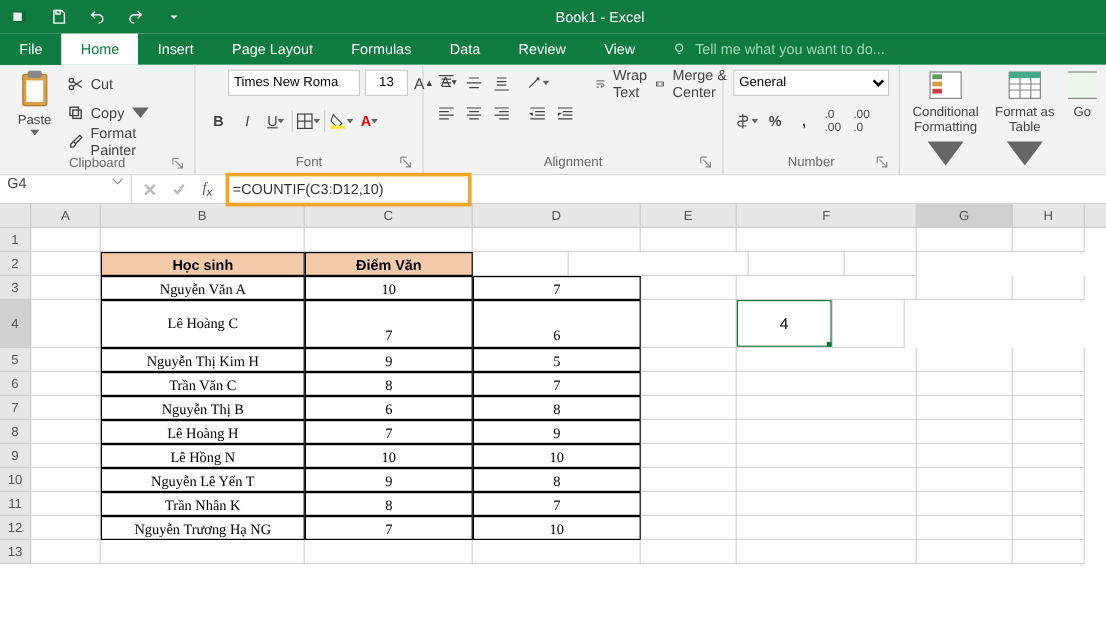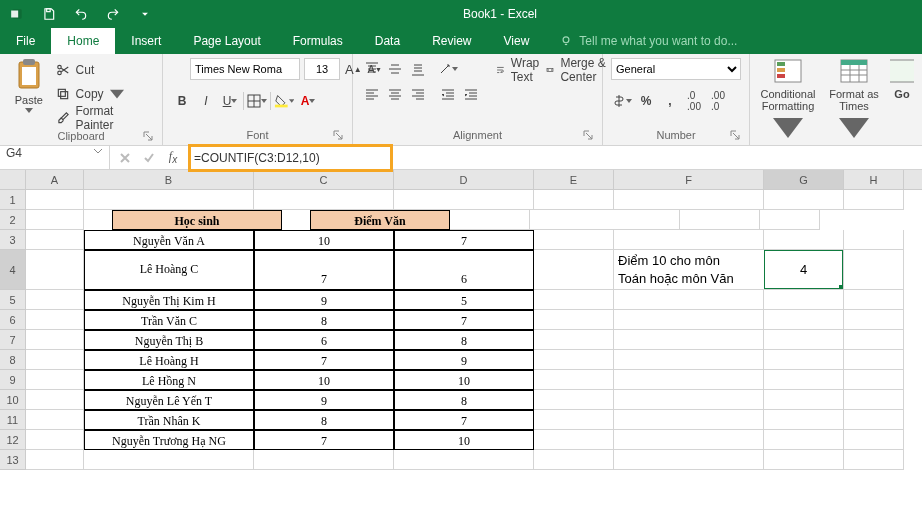--- a/index.html
+++ b/index.html
@@ -68,21 +68,21 @@
 
 
 .grid { display: flex; }
 .rowhdrs { width: 26px; background: #e6e6e6; }
 .rowhdr { height: 20px; border-bottom: 1px solid #ccc; border-right: 1px solid #ccc; text-align: center; font-size: 11px; color: #555; line-height: 20px; }
 .cells { position: relative; }
 .cells-row { display: flex; }
 .cell { height: 20px; border-right: 1px solid #d4d4d4; border-bottom: 1px solid #d4d4d4; font-size: 12px; line-height: 20px; padding: 0 4px; overflow: hidden; white-space: nowrap; }
 
 
-.tbl-header { background: #f4cbaa; font-weight: bold; text-align: center; border: 1px solid #000 !important; font-family: Liberation Serif, serif; margin-left: 28px; }
+.tbl-header { background: #f4cbaa; font-weight: bold; text-align: center; border: 1px solid #000 !important; font-family: Liberation Sans, sans-serif; }
 .tbl-cell { text-align: center; border: 1px solid #000 !important; font-family: 'Times New Roman', serif; }
 .note-cell { font-family: 'Times New Roman', serif; font-size: 13px; border-right: none; }
 .result-cell { text-align: center; font-family: 'Times New Roman', serif; font-size: 13px; position: relative; }
 .selection-border { position: absolute; border: 2px solid #0f7b3f; pointer-events: none; }
 .selection-handle { position: absolute; width: 6px; height: 6px; background: #0f7b3f; right: -3px; bottom: -3px; }
 
 
 .wA{width:58px;} .wB{width:170px;} .wC{width:140px;} .wD{width:140px;} .wE{width:80px;} .wF{width:150px;} .wG{width:80px;} .wH{width:60px;}
 
 .rowhdr.tall, .cells-row.tall .cell { height: 40px; line-height: 20px; }
@@ -370,26 +370,26 @@
           <svg width="6" height="4" viewBox="0 0 6 4">
             <path d="M0 0l3 4 3-4z" fill="#666"></path>
           </svg>
       </div>
       <div class="big-item">
         <svg viewBox="0 0 30 28">
             <rect x="2" y="2" width="26" height="22" fill="#fff" stroke="#888"></rect>
             <rect x="2" y="2" width="26" height="5" fill="#4a8"></rect>
             <path d="M2 12h26M2 17h26M11 7v17M20 7v17" stroke="#888"></path>
           </svg>
-        <span>Format as Times</span>
+        <span>Format as Table</span>
           <svg width="6" height="4" viewBox="0 0 6 4">
             <path d="M0 0l3 4 3-4z" fill="#666"></path>
           </svg>
       </div>
-      <div class="big-item" style="width:24px; overflow:hidden;font-weight:bold;">
+      <div class="big-item" style="width:24px; overflow:hidden;">
         <svg viewBox="0 0 30 28">
             <rect x="2" y="2" width="26" height="22" fill="#eef7ee" stroke="#888"></rect>
           </svg>
         <span>Go</span>
       </div>
     </div>
     <div class="group-label" style="text-align:left; padding-left:40px;"><span style="visibility:hidden;">Styl</span></div>
   </div>
 </div>
 
@@ -482,21 +482,20 @@
         <div class="cell wG"></div>
         <div class="cell wH"></div>
       </div>
 
     <div class="cells-row tall">
         <div class="cell wA"></div>
         <div class="cell wB tbl-cell" style="line-height:40px; vertical-align:bottom; display:flex; align-items:flex-end; justify-content:center;">Lê Hoàng C</div>
         <div class="cell wC tbl-cell" style="display:flex;align-items:flex-end;justify-content:center;">7</div>
         <div class="cell wD tbl-cell" style="display:flex;align-items:flex-end;justify-content:center;">6</div>
         <div class="cell wE"></div>
-        <div class="cell wF note-cell" style="line-height:18px;padding-top:2px;"><span>Điểm 10 cho môn</span><br><span>Toán hoặc môn Văn</span></div>
         <div class="cell wG result-cell" style="position:relative;"><span style="line-height:40px;">4</span><div class="selection-border" style="left:-1px;top:-1px;right:-1px;bottom:-1px;">
             <div class="selection-handle"></div>
           </div></div>
         <div class="cell wH"></div>
       </div>
 
     <div class="cells-row">
         <div class="cell wA"></div>
         <div class="cell wB tbl-cell">Nguyễn Thị Kim H</div>
         <div class="cell wC tbl-cell">9</div>

